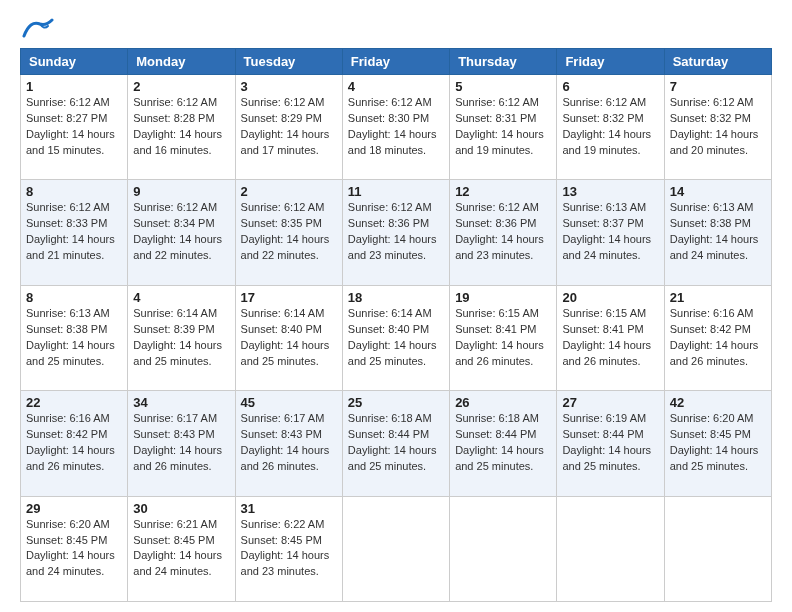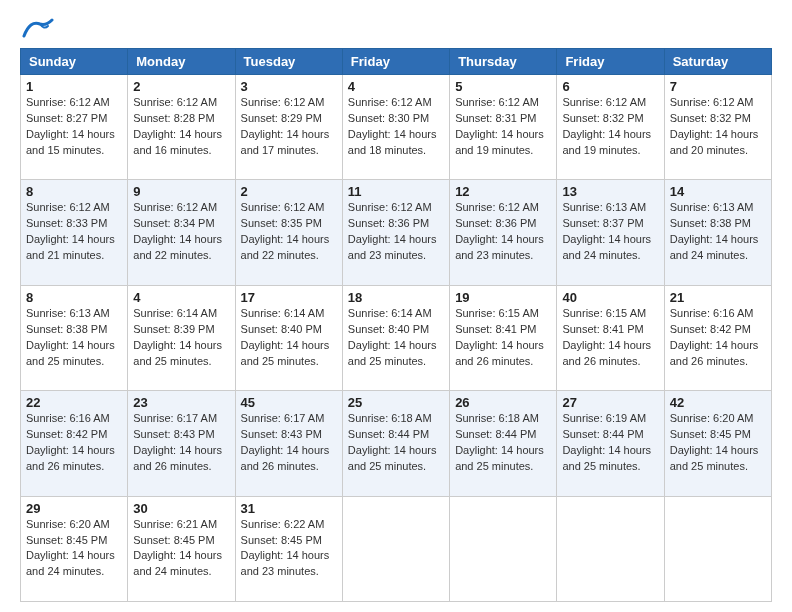--- a/index.html
+++ b/index.html
@@ -200,35 +200,35 @@
           </td>
           <td>
             <span class="day-num">18</span>
             <div class="day-info">Sunrise: 6:14 AM<br>Sunset: 8:40 PM<br>Daylight: 14 hours<br>and 25 minutes.</div>
           </td>
           <td>
             <span class="day-num">19</span>
             <div class="day-info">Sunrise: 6:15 AM<br>Sunset: 8:41 PM<br>Daylight: 14 hours<br>and 26 minutes.</div>
           </td>
           <td>
-            <span class="day-num">40</span>
+            <span class="day-num">20</span>
             <div class="day-info">Sunrise: 6:15 AM<br>Sunset: 8:41 PM<br>Daylight: 14 hours<br>and 26 minutes.</div>
           </td>
           <td>
             <span class="day-num">21</span>
             <div class="day-info">Sunrise: 6:16 AM<br>Sunset: 8:42 PM<br>Daylight: 14 hours<br>and 26 minutes.</div>
           </td>
         </tr>
         <tr class="row-shaded">
           <td>
             <span class="day-num">22</span>
             <div class="day-info">Sunrise: 6:16 AM<br>Sunset: 8:42 PM<br>Daylight: 14 hours<br>and 26 minutes.</div>
           </td>
           <td>
-            <span class="day-num">23</span>
+            <span class="day-num">34</span>
             <div class="day-info">Sunrise: 6:17 AM<br>Sunset: 8:43 PM<br>Daylight: 14 hours<br>and 26 minutes.</div>
           </td>
           <td>
             <span class="day-num">45</span>
             <div class="day-info">Sunrise: 6:17 AM<br>Sunset: 8:43 PM<br>Daylight: 14 hours<br>and 26 minutes.</div>
           </td>
           <td>
             <span class="day-num">25</span>
             <div class="day-info">Sunrise: 6:18 AM<br>Sunset: 8:44 PM<br>Daylight: 14 hours<br>and 25 minutes.</div>
           </td>

